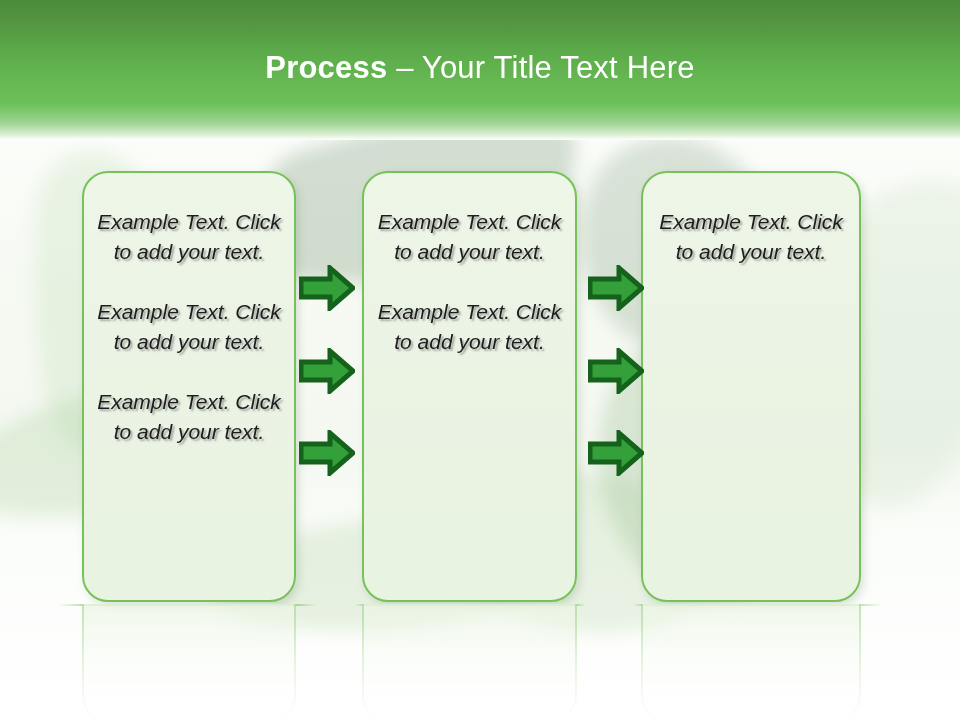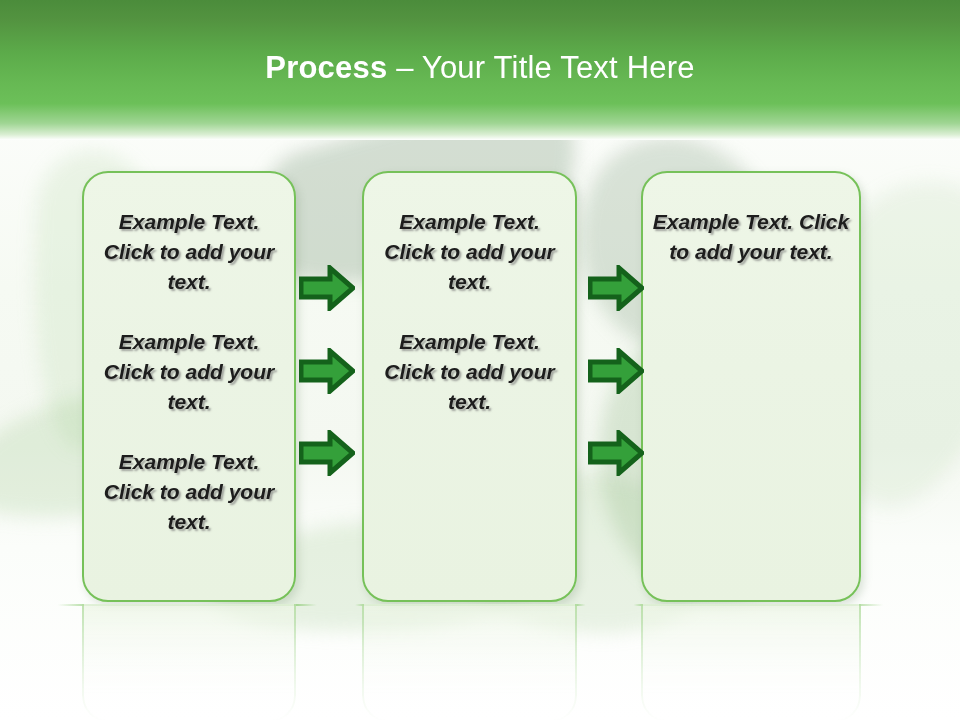--- a/index.html
+++ b/index.html
@@ -157,21 +157,20 @@
   }
 
   .ptext {
     text-align: center;
     font-style: italic;
     font-size: 21px;
     line-height: 30px;
     color: #1d1d1d;
     text-shadow: 2px 2px 2px rgba(120, 120, 120, 0.65);
     margin: 0 0 30px 0;
-    font-weight: bold;
   }
   .ptext:last-child { margin-bottom: 0; }
 
   
   .arrow {
     position: absolute;
     width: 56px;
     height: 46px;
   }
   .arrow svg { display: block; width: 56px; height: 46px; }

